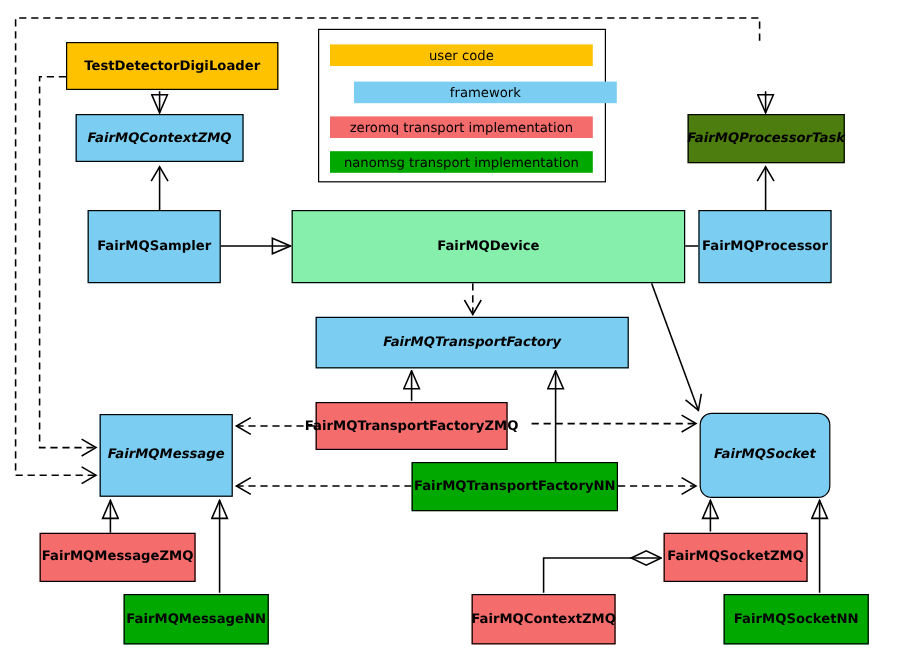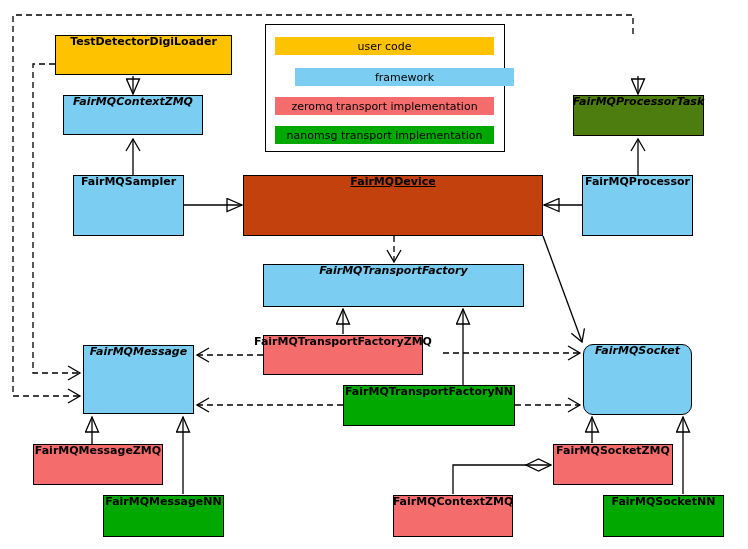--- a/index.html
+++ b/index.html
@@ -6,21 +6,21 @@
   .stage {
     position:relative; width:748px; height:549px; background:#ffffff;
     font-family:"DejaVu Sans","Liberation Sans",sans-serif;
     overflow:hidden;
   }
   svg.edges { position:absolute; left:0; top:0; z-index:1; }
   svg.edges path { stroke:#000; fill:none; stroke-width:1.3px; }
   svg.edges path.dashed { stroke-dasharray:6 4; }
   .node {
     position:absolute; z-index:2; box-sizing:border-box;
-    border:1px solid #000; display:flex; justify-content:center;
+    border:1px solid #000; display:flex; align-items:center; justify-content:center;
     font-size:11px; font-weight:bold; color:#000; text-align:center; line-height:1.1;
   }
   .node.abstract { font-style:italic; }
   .legend {
     position:absolute; z-index:2; box-sizing:border-box;
     left:265px; top:24px; width:240px; height:128px;
     border:1px solid #000; background:#fff;
   }
   .legend-item {
     position:absolute; left:9px; width:219px; height:18px;
@@ -121,21 +121,21 @@
     </div>
 
   <div class="node abstract" style="left: 573px; top: 95px; width: 131px; height: 41px; background-color: #4d7c0f;">
       <span>FairMQProcessorTask</span>
     </div>
 
   <div class="node" style="left: 73px; top: 175px; width: 111px; height: 61px; background-color: rgb(123, 205, 241);">
       <span>FairMQSampler</span>
     </div>
 
-  <div class="node" style="left: 243px; top: 175px; width: 300px; height: 61px; background-color: #c2410c; text-decoration: underline;">
+  <div class="node" style="left: 243px; top: 175px; width: 328px; height: 61px; background-color: #86efac;">
       <span>FairMQDevice</span>
     </div>
 
   <div class="node" style="left: 582px; top: 175px; width: 111px; height: 61px; background-color: rgb(123, 205, 241);">
       <span>FairMQProcessor</span>
     </div>
 
   <div class="node abstract" style="left: 263px; top: 264px; width: 261px; height: 43px; background-color: rgb(123, 205, 241);">
       <span>FairMQTransportFactory</span>
     </div>

